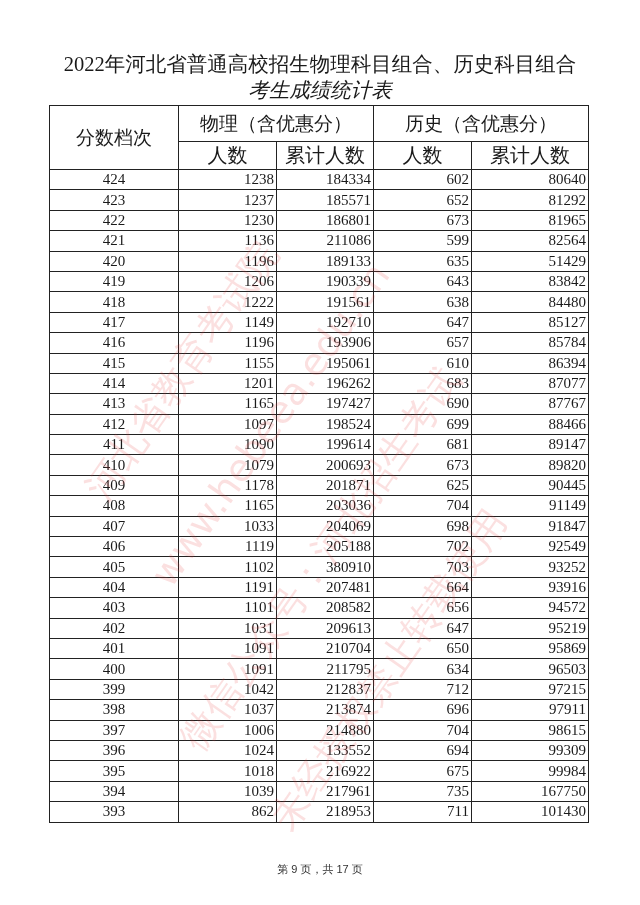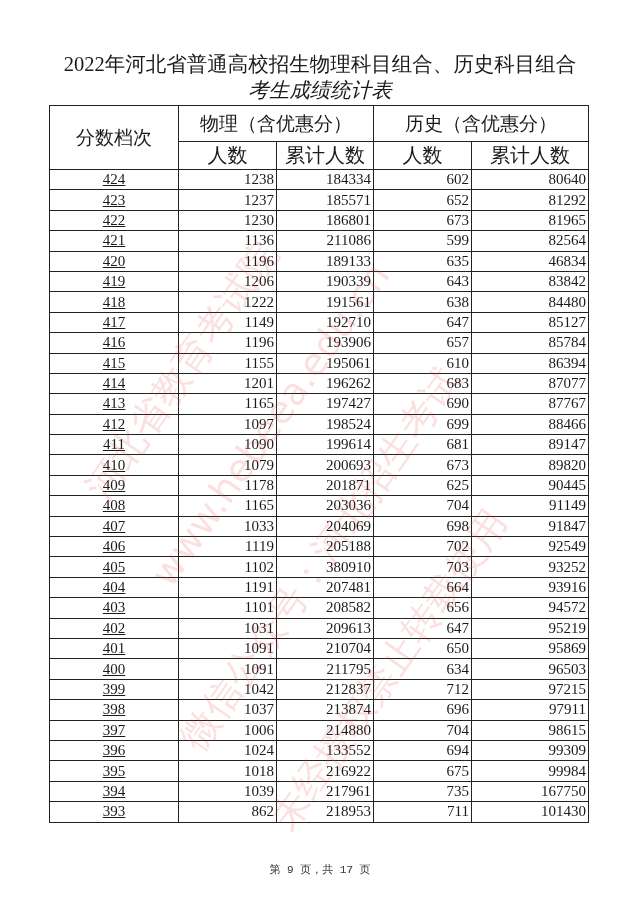--- a/index.html
+++ b/index.html
@@ -18,25 +18,25 @@
     border-collapse: collapse; table-layout: fixed;
     font-size: 15px;
   }
   td, th {
     border: 1.3px solid #222; padding: 0; font-weight: normal;
   }
   th { text-align: center; }
   .h-group { height: 36px; font-size: 19px; }
   .h-sub { height: 22px; font-size: 20px; }
   td { height: 19.4px; line-height: 19px; }
-  td.score { text-align: center; text-decoration: underline; }
+  td.score { text-align: center; }
   td.num { text-align: right; padding-right: 2px; }
   .footer {
     position: absolute; left: 0; width: 640px; top: 862px; text-align: center;
-    font-family: Liberation Mono, monospace; font-size: 11px; color: #333;
+    font-family: Liberation Sans, sans-serif; font-size: 11px; color: #333;
   }
   .wm {
     position: absolute; left: 0; top: 0; width: 640px; height: 905px; pointer-events: none; overflow: hidden;
   }
   .wm span {
     position: absolute; white-space: nowrap; color: rgba(230, 60, 60, 0.16);
     font-family: "DejaVu Sans", sans-serif; font-size: 38px; transform-origin: left center;
     transform: rotate(-55deg);
   }
 </style>
@@ -94,21 +94,21 @@
         <td class="num">1136</td>
         <td class="num">211086</td>
         <td class="num">599</td>
         <td class="num">82564</td>
       </tr>
       <tr>
         <td class="score">420</td>
         <td class="num">1196</td>
         <td class="num">189133</td>
         <td class="num">635</td>
-        <td class="num">46834</td>
+        <td class="num">51429</td>
       </tr>
       <tr>
         <td class="score">419</td>
         <td class="num">1206</td>
         <td class="num">190339</td>
         <td class="num">643</td>
         <td class="num">83842</td>
       </tr>
       <tr>
         <td class="score">418</td>

